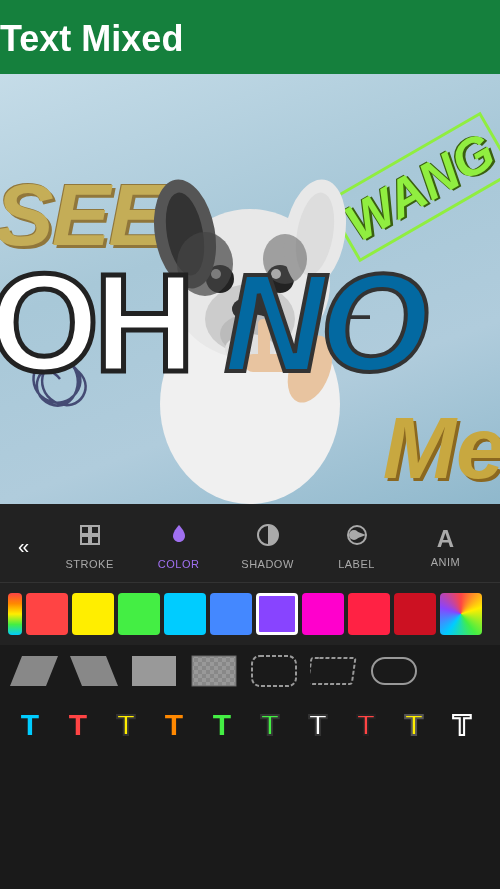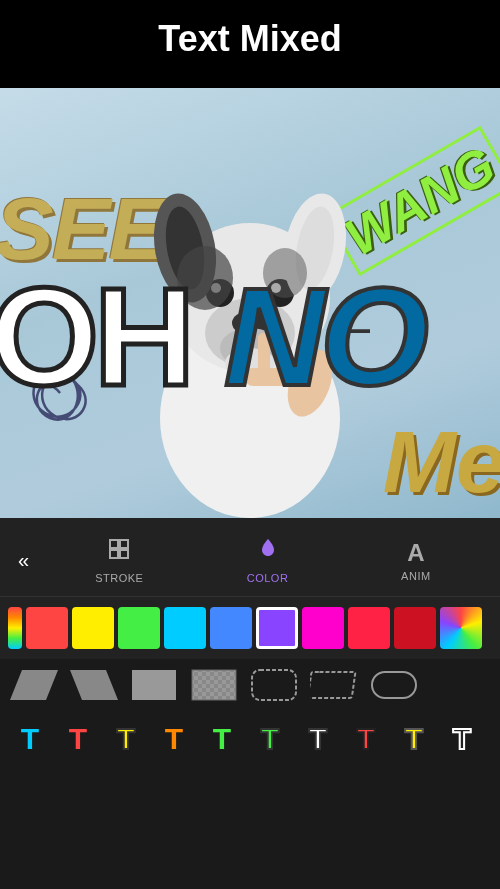--- a/index.html
+++ b/index.html
@@ -7,23 +7,22 @@
       width: 500px;
       height: 889px;
       background: #1a1a1a;
       font-family: Arial, sans-serif;
       overflow: hidden;
       position: relative;
     }
 
     
     #header {
-      background: #000000;
-      text-align: center;
-      padding: 18px 0 28px;
+      background: #15803d;
+      padding: 18px 0 14px;
     }
     #header h1 {
       color: white;
       font-size: 36px;
       font-weight: 900;
     }
 
     
     #canvas-area {
       width: 500px;
@@ -328,21 +327,40 @@
 
     <div class="tool-tab active">
       <div class="tab-icon">
         <svg width="26" height="26" viewBox="0 0 26 26" fill="none">
           <path d="M13 3 C13 3 7 9 7 14 C7 17.3 9.7 20 13 20 C16.3 20 19 17.3 19 14 C19 9 13 3 13 3Z" fill="#a070f0"></path>
         </svg>
       </div>
       <span class="tab-label">COLOR</span>
     </div>
 
-
+    <div class="tool-tab">
+      <div class="tab-icon">
+        <svg width="26" height="26" viewBox="0 0 26 26">
+          <circle cx="13" cy="13" r="10" fill="none" stroke="#aaa" stroke-width="2"></circle>
+          <path d="M13 3 A10 10 0 0 1 13 23 Z" fill="#aaa"></path>
+        </svg>
+      </div>
+      <span class="tab-label">SHADOW</span>
+    </div>
+
+    <div class="tool-tab">
+      <div class="tab-icon">
+        <svg width="26" height="26" viewBox="0 0 26 26">
+          <circle cx="13" cy="13" r="9" fill="none" stroke="#aaa" stroke-width="2"></circle>
+          <circle cx="10" cy="13" r="5" fill="#aaa"></circle>
+          <polygon points="14,10 22,13 14,16" fill="#aaa"></polygon>
+        </svg>
+      </div>
+      <span class="tab-label">LABEL</span>
+    </div>
 
     <div class="tool-tab">
       <div class="tab-icon" style="color:#aaa; font-size:24px; font-weight:900;">A</div>
       <span class="tab-label">ANIM</span>
     </div>
 
   </div>
 
   <div id="color-row">
     <div class="color-swatch" style="background: linear-gradient(to bottom, #ff4444 0%, #ff8800 25%, #ffee00 50%, #44ee44 75%, #00ccff 100%); width:14px;"></div>

